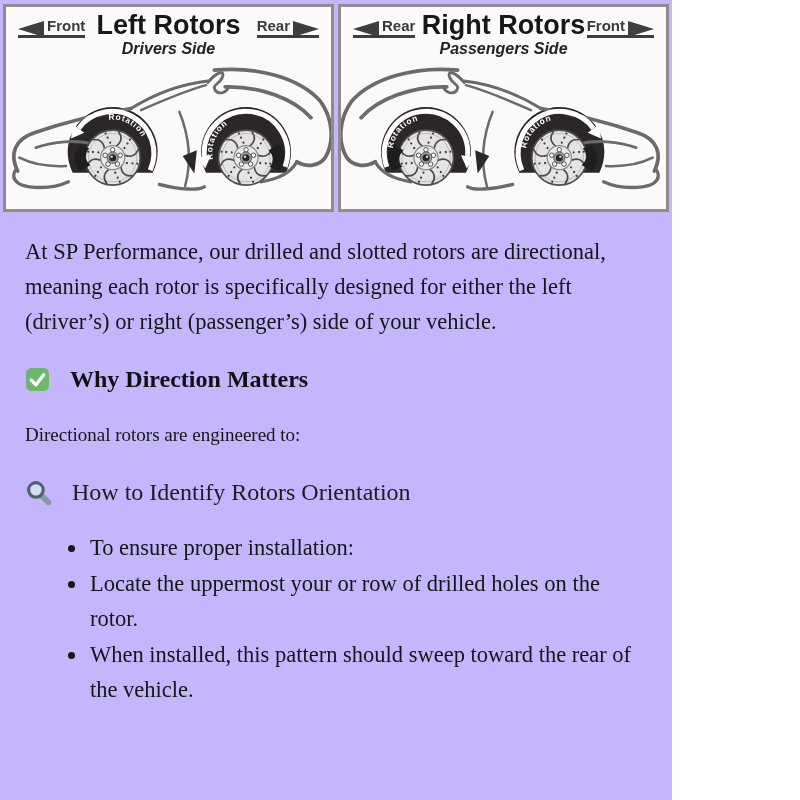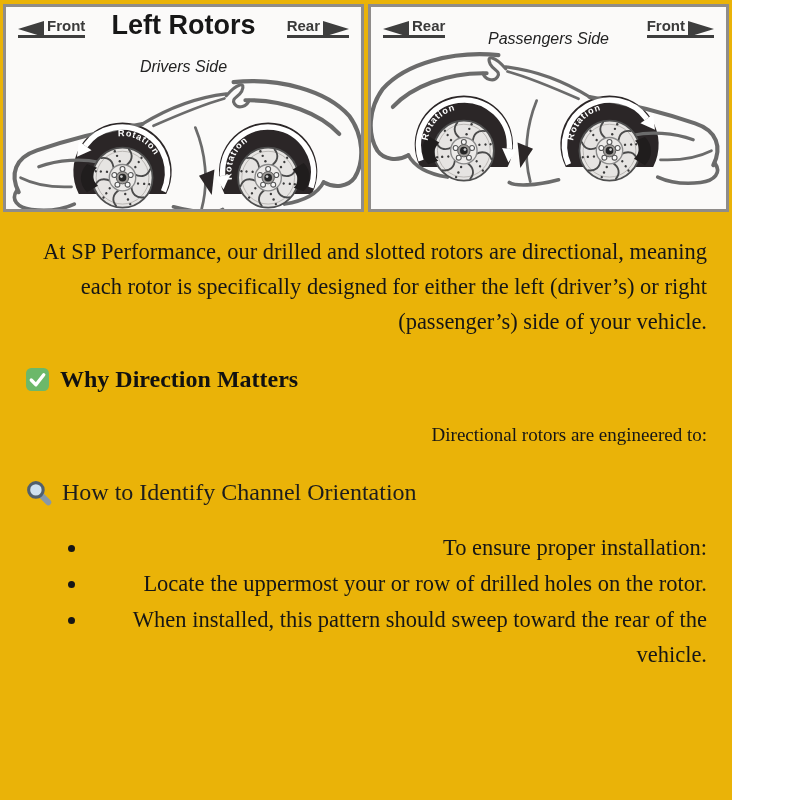--- a/index.html
+++ b/index.html
@@ -1,41 +1,41 @@
 <!DOCTYPE html>
 <html><head>
 <meta charset="utf-8">
 <style>
   html,body{margin:0;padding:0;background:#ffffff;}
-  .page{width:732px;height:800px;background:#eab308;overflow:hidden;
+  .page{width:672px;height:800px;background:#c4b5fd;overflow:hidden;
         font-family:"Liberation Serif",serif;color:#161616;}
 
   
   .diagram{display:flex;gap:4px;padding:4px 3px 0 3px;}
   .panel{flex:1;height:208px;box-sizing:border-box;border:3px solid #8f8c8a;
          background:#fbfaf9;position:relative;overflow:hidden;}
   .panel-header{text-align:center;padding-top:5px;font-family:"Liberation Sans",sans-serif;}
   .panel-title{font-size:27px;font-weight:700;color:#171717;line-height:1.02;}
-  .panel-subtitle{font-size:16px;font-weight:400;font-style:italic;color:#222;line-height:1.1;margin-top:18px;}
+  .panel-subtitle{font-size:16px;font-weight:700;font-style:italic;color:#222;line-height:1.1;}
   .dir{position:absolute;top:10px;display:flex;align-items:center;gap:3px;
        border-bottom:3px solid #3e3e3e;padding-bottom:1px;}
   .dir-left-pos{left:12px;}
   .dir-right-pos{right:12px;}
   .dir-label{font-family:"Liberation Sans",sans-serif;font-size:15px;font-weight:700;color:#3a3a3a;}
   .tri{width:0;height:0;margin-bottom:-7px;}
   .tri-left{border-top:8px solid transparent;border-bottom:8px solid transparent;
             border-right:26px solid #3e3e3e;}
   .tri-right{border-top:8px solid transparent;border-bottom:8px solid transparent;
              border-left:26px solid #3e3e3e;}
   .car-art{display:block;width:100%;height:158px;margin-top:0;}
 
   
-  .article{padding:14px 25px 0 25px;text-align:right;}
+  .article{padding:14px 25px 0 25px;}
   .intro{font-size:22.5px;line-height:35px;max-width:705px;margin:8px 0 0 0;}
-  .sec-heading{display:flex;align-items:center;gap:10px;margin:27px 0 0 0;}
+  .sec-heading{display:flex;align-items:center;gap:20px;margin:27px 0 0 0;}
   .sec-heading .h-text-bold{font-size:24px;font-weight:700;color:#111;}
   .sec-heading .h-text-reg{font-size:24px;font-weight:400;color:#1d1d1d;}
   .lead{font-size:19px;line-height:34px;margin:25px 0 0 0;}
   ul.blist{margin:15px 0 0 0;padding-left:63px;}
   ul.blist li{font-size:22.5px;line-height:35px;max-width:660px;margin:0 0 1px 0;
               padding-left:2px;}
   ul.blist li::marker{color:#161616;}
   .icon-box{flex:0 0 auto;display:inline-flex;}
 </style>
 </head>
@@ -135,20 +135,21 @@
         </text>
       </svg>
     </div>
 
     <div class="panel">
       <div class="dir dir-left-pos">
         <span class="tri tri-left"></span>
         <span class="dir-label">Rear</span>
       </div>
       <div class="panel-header">
+        <div class="panel-title">Right Rotors</div>
         <div class="panel-subtitle">Passengers Side</div>
       </div>
       <div class="dir dir-right-pos">
         <span class="dir-label">Front</span>
         <span class="tri tri-right"></span>
       </div>
       <svg class="car-art" viewBox="0 42 390 168">
         <defs>
           <path id="tp-r1" d="M222,143 A40,40 0 0 1 269,107"></path>
           <path id="tp-r2" d="M62,143 A40,40 0 0 1 109,107"></path>
@@ -189,21 +190,21 @@
     <p class="lead">Directional rotors are engineered to:</p>
 
 
     <div class="sec-heading">
       <span class="icon-box">
         <svg width="27" height="27" viewBox="0 0 26 26">
           <line x1="16" y1="16" x2="22.5" y2="22.5" stroke="#8798a8" stroke-width="5.5" stroke-linecap="round"></line>
           <circle cx="10.5" cy="10.5" r="7" fill="#cfe1ef" stroke="#51606e" stroke-width="3"></circle>
         </svg>
       </span>
-      <span class="h-text-reg">How to Identify Channel Orientation</span>
+      <span class="h-text-reg">How to Identify Rotors Orientation</span>
     </div>
 
     <ul class="blist" style="margin-top:24px">
       <li>To ensure proper installation:</li>
       <li>Locate the uppermost your or row of drilled holes on the rotor.</li>
       <li>When installed, this pattern should sweep toward the rear of the vehicle.</li>
     </ul>
 
   </div>
 </div>

